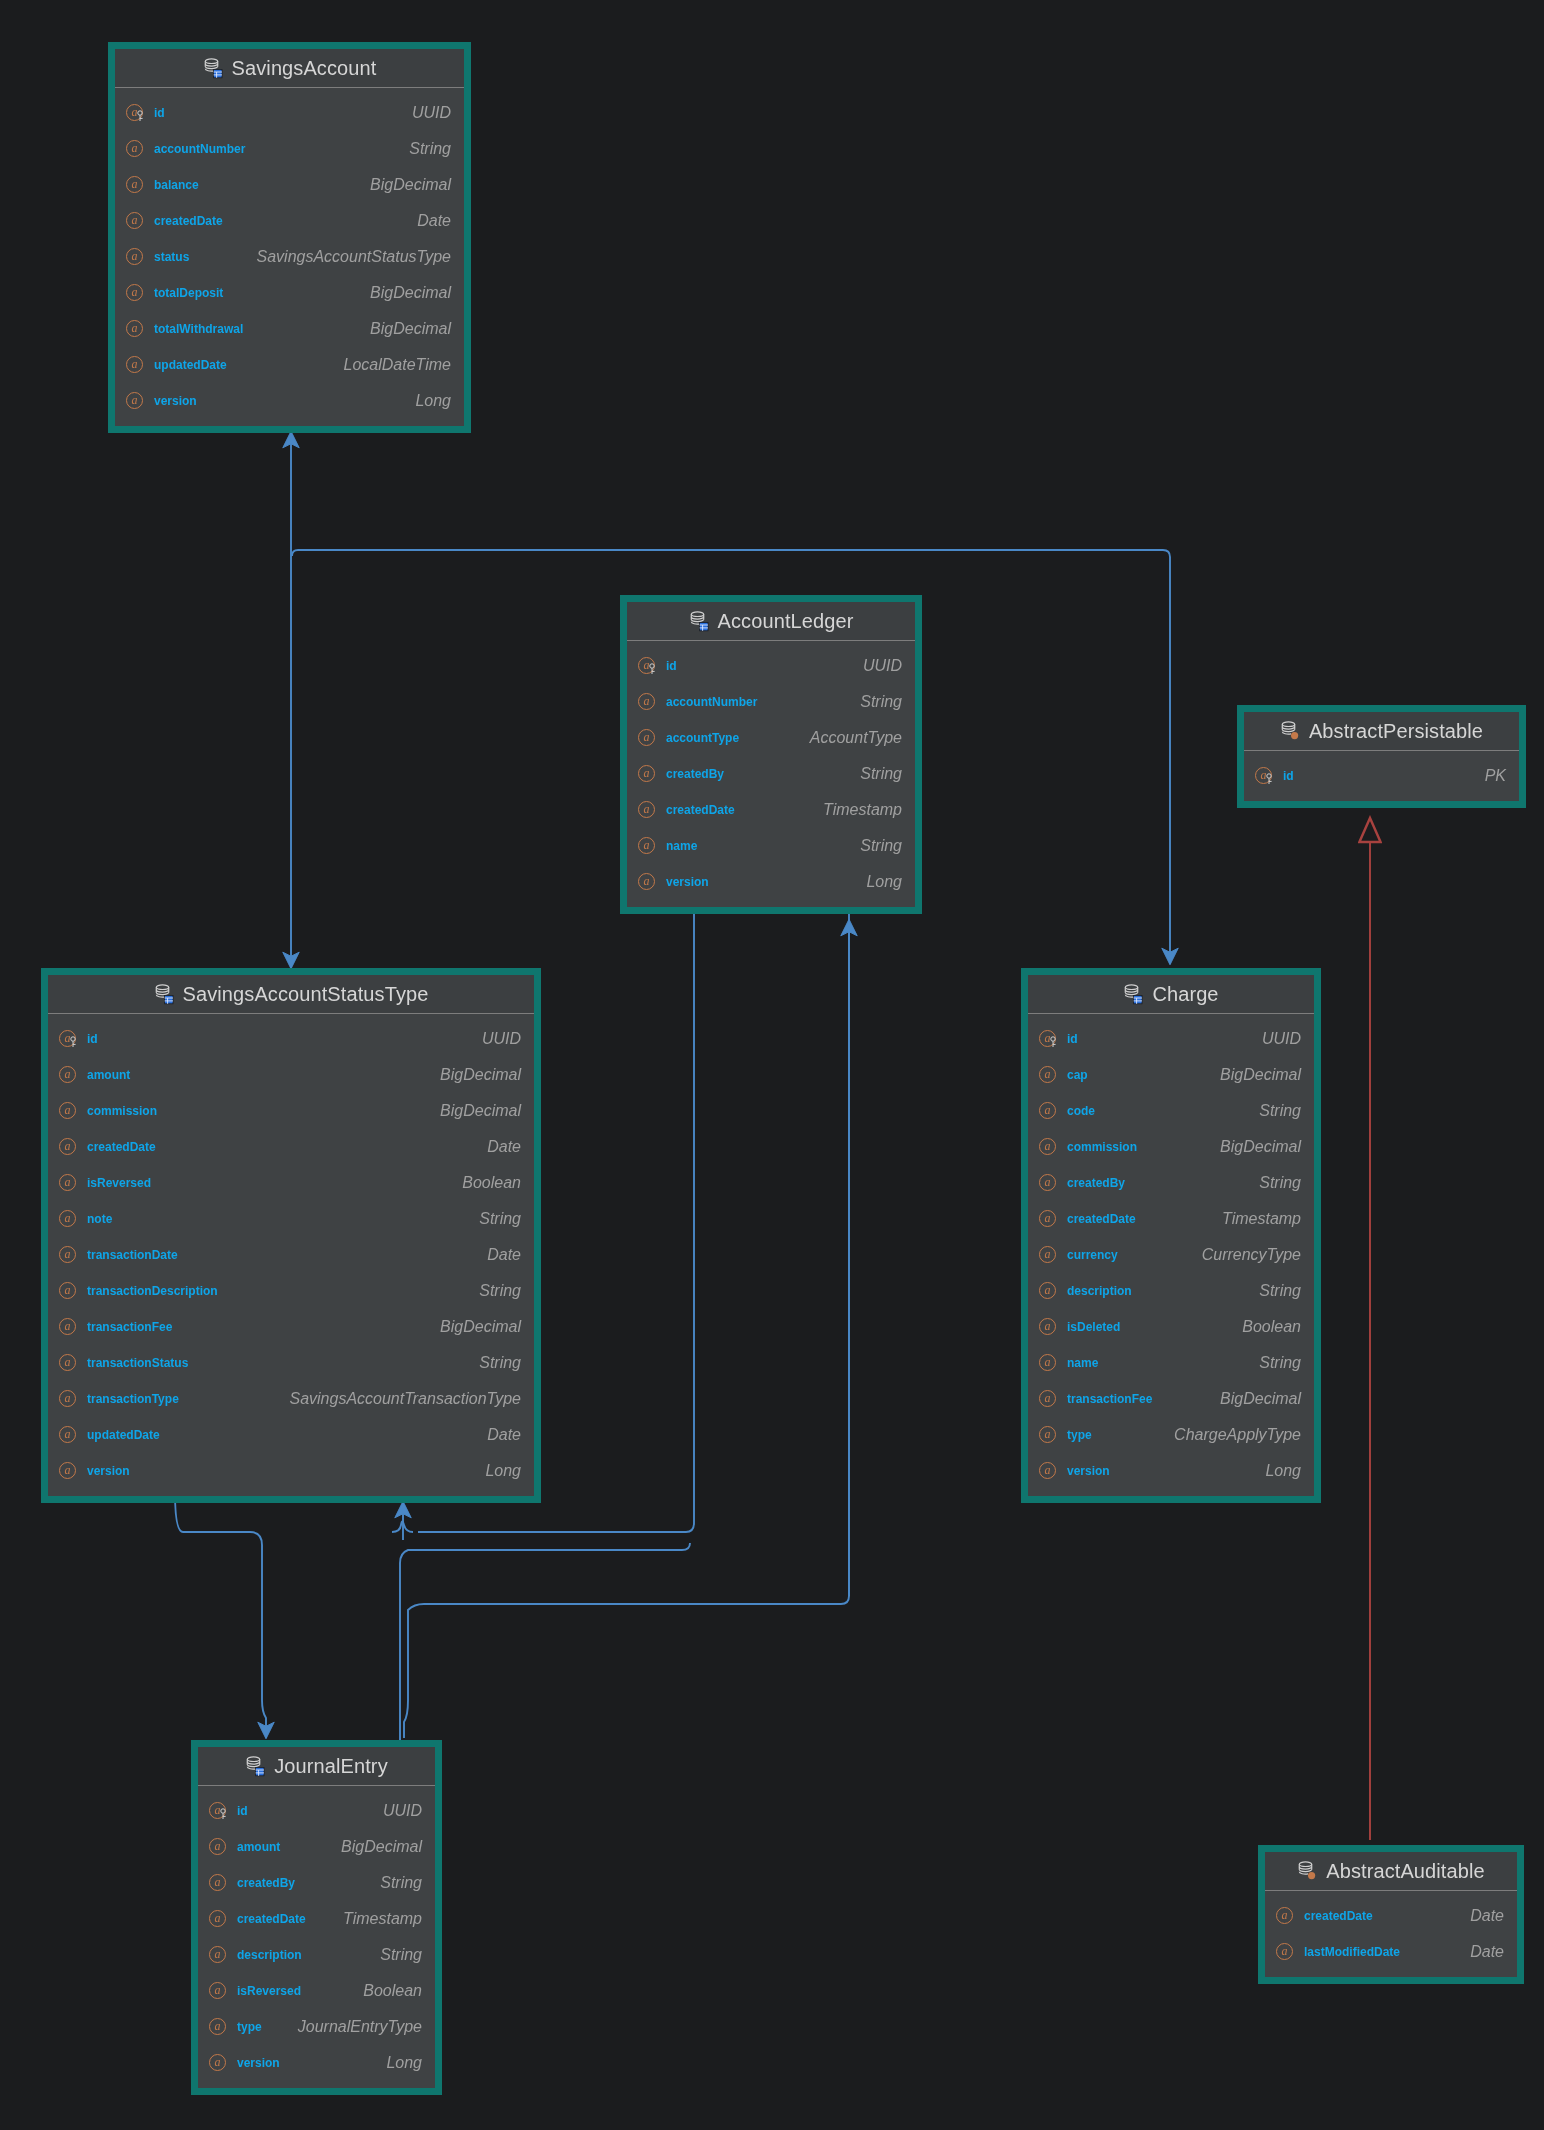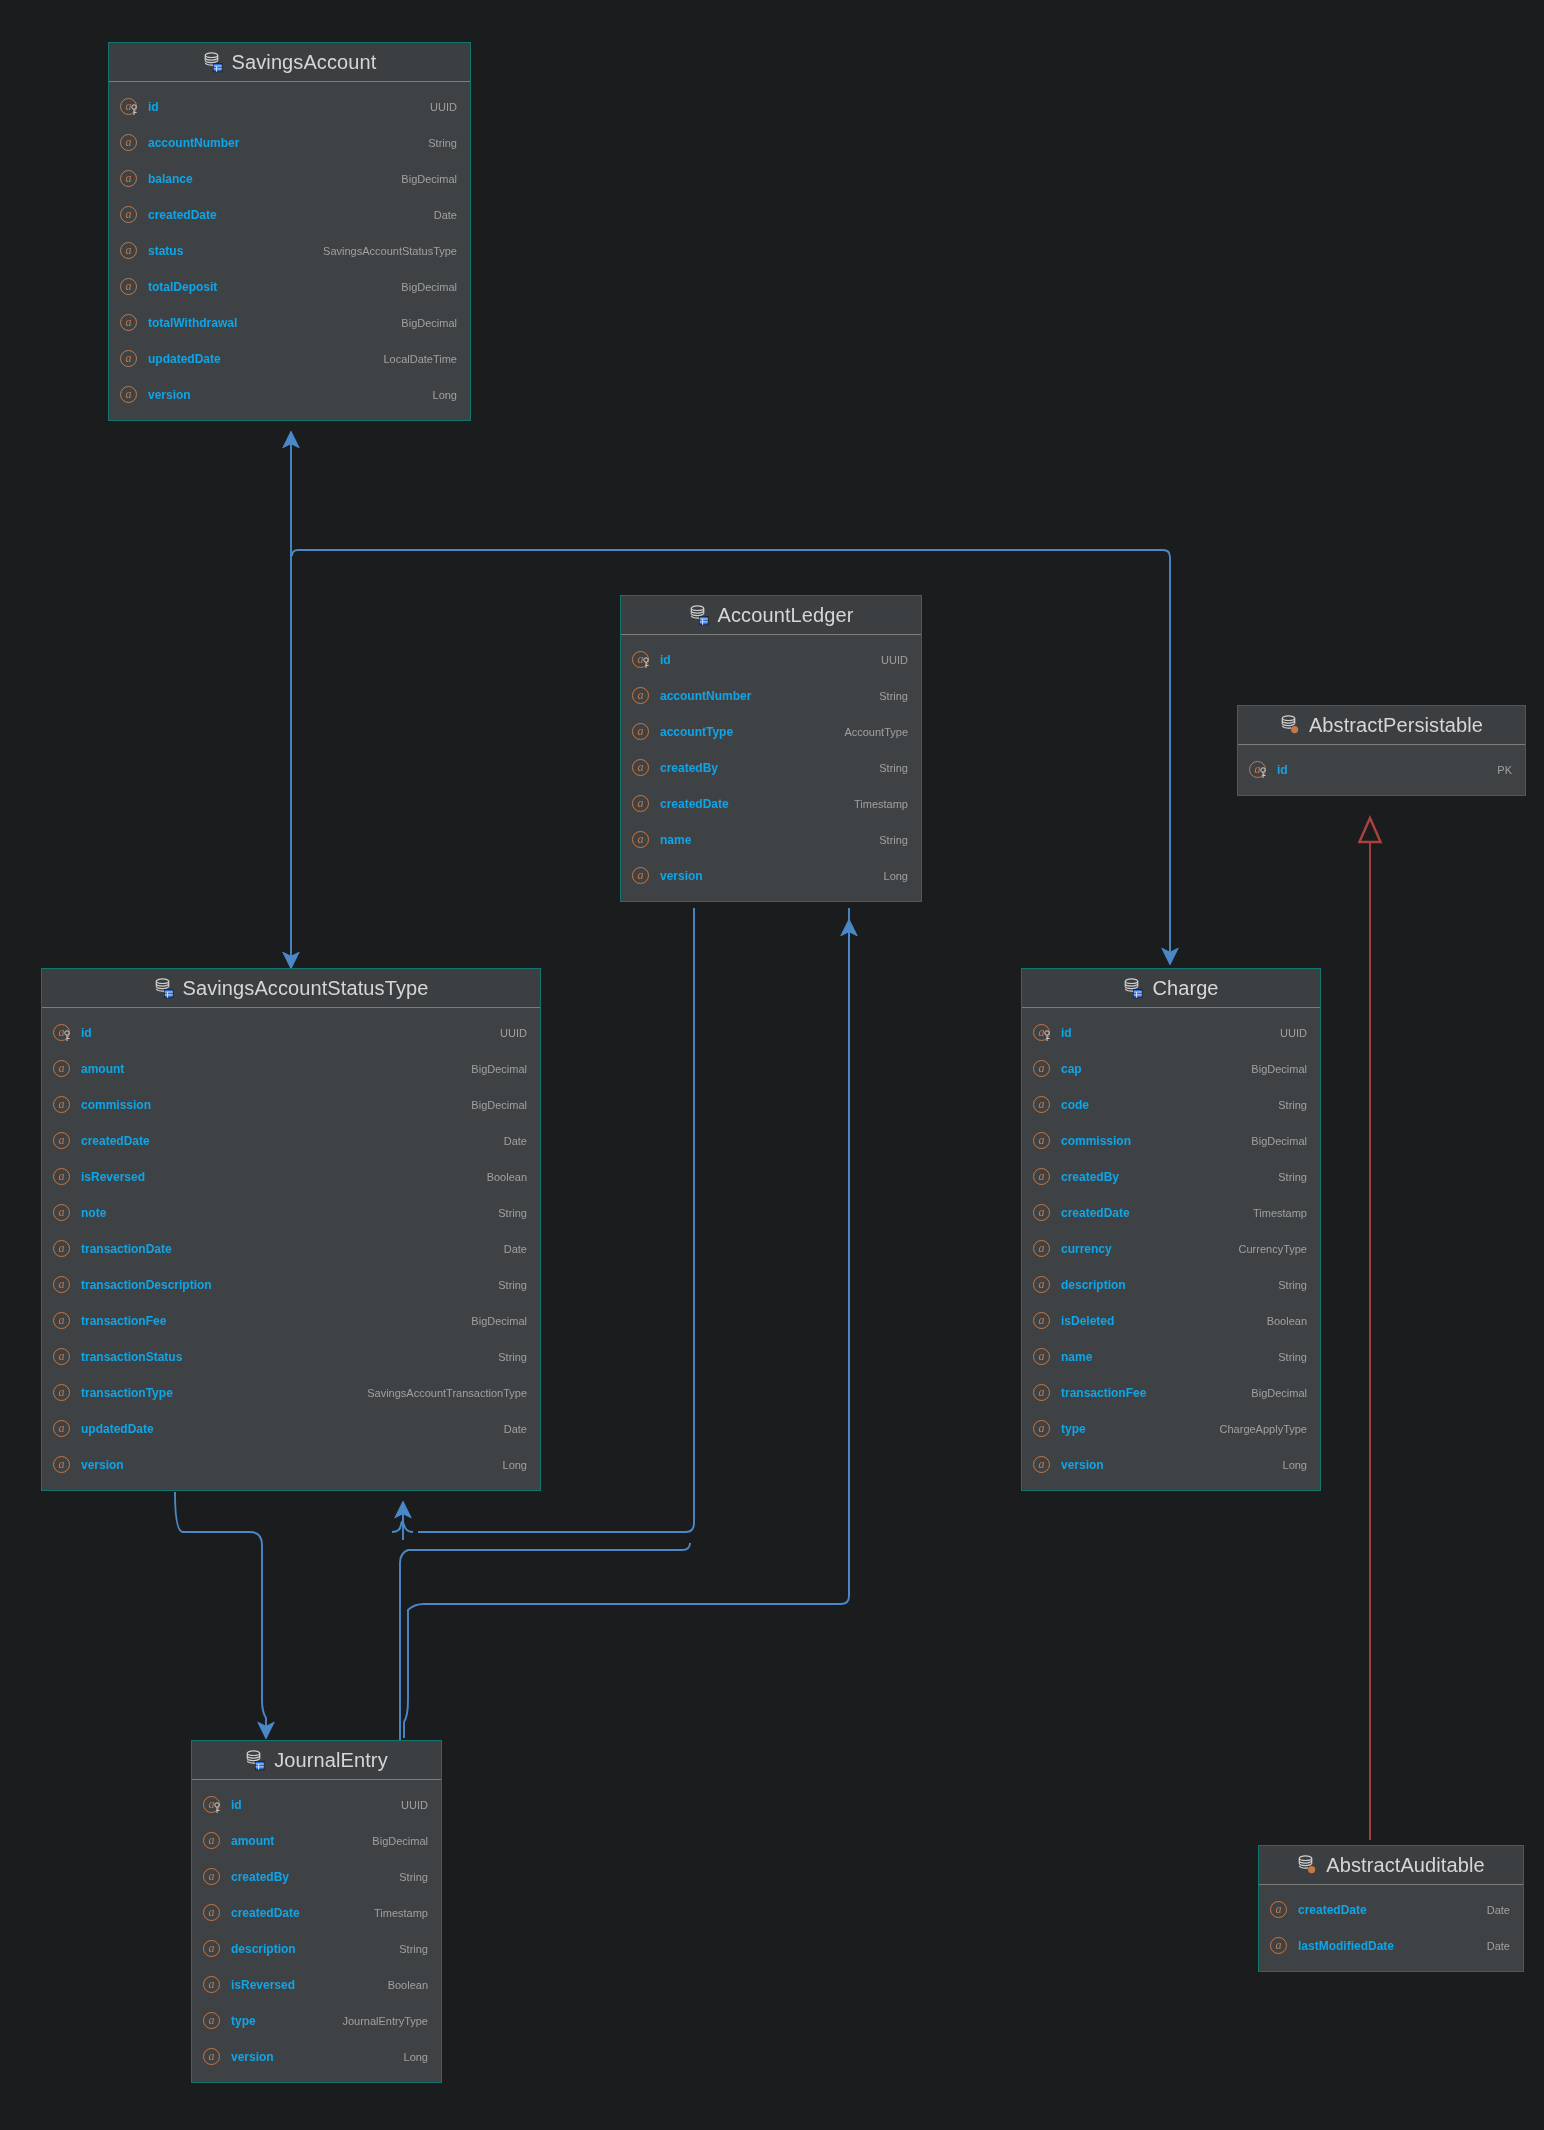--- a/index.html
+++ b/index.html
@@ -26,21 +26,21 @@
     left: 0;
     top: 0;
     width: 1544px;
     height: 2130px;
     pointer-events: none;
     z-index: 1;
   }
   .entity {
     position: absolute;
     z-index: 2;
-    border: 1px solid #0f766e;
+    border: 7px solid #0f766e;
     background: #3c3f41;
     box-sizing: border-box;
   }
   .entity-header {
     background: #3c3f41;
     border-bottom: 1px solid #7d7d7d;
     height: 39px;
     display: flex;
     align-items: center;
     justify-content: center;
@@ -99,21 +99,22 @@
     height: 12px;
   }
   .attr-name {
     color: #0ea5e9;
     font-size: 12px;
     font-weight: bold;
     white-space: nowrap;
   }
   .attr-type {
     color: #a0a0a0;
-    font-size: 11px;
+    font-size: 16px;
+    font-style: italic;
     white-space: nowrap;
     margin-left: auto;
     padding-left: 16px;
   }
   .db-icon { width: 20px; height: 21px; flex: 0 0 auto; display:block; }
 </style>
 </head>
 <body>
 
 <div id="canvas">

